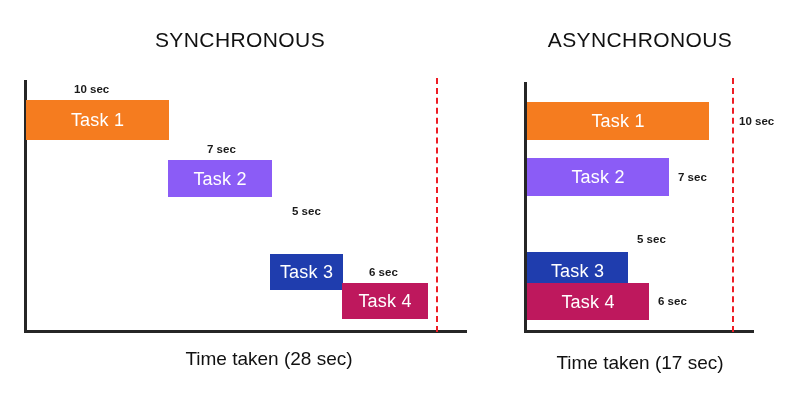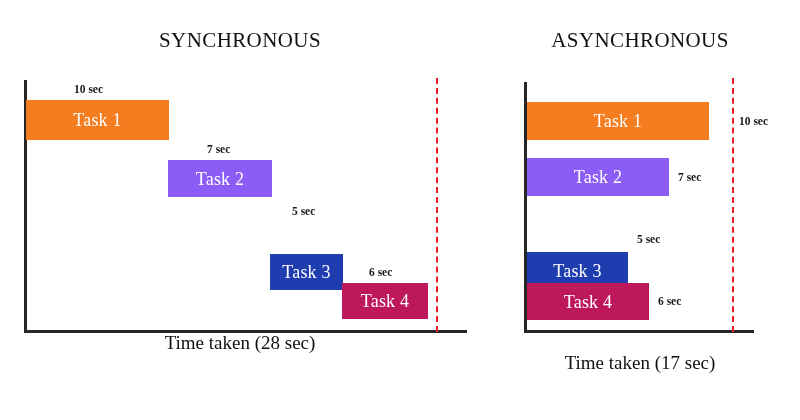--- a/index.html
+++ b/index.html
@@ -12,21 +12,20 @@
     height: 420px;
     position: relative;
     overflow: hidden;
     font-family: "Liberation Sans", sans-serif;
     color: #1a1a1a;
   }
   .panel {
     position: absolute;
     top: 0;
     height: 420px;
-    font-family: Liberation Serif, serif;
   }
   #panel-sync  { left: 0px;   width: 480px; }
   #panel-async { left: 480px; width: 320px; }
 
   .panel-title {
     position: absolute;
     top: 28px;
     width: 100%;
     text-align: center;
     font-size: 21px;
@@ -115,21 +114,21 @@
     <span>Task 3</span>
   </div>
 
   <div class="bar-label" style="left:369px; top:267px;">6 sec</div>
   <div class="bar c-teal" style="left:342px; top:283px; width:86px; height:36px;">
     <span>Task 4</span>
   </div>
 
   <div class="dashed-line" style="left:436px; top:78px; height:254px;"></div>
 
-  <div class="axis-caption" style="left:0px; top:332px; width:480px;">Time taken (28 sec)</div>
+  <div class="axis-caption" style="left:0px; top:348px; width:480px;padding-left:29px;">Time taken (28 sec)</div>
 </div>
 
 <div class="panel" id="panel-async">
 
   <div class="panel-title">ASYNCHRONOUS</div>
 
   <div class="axis-v" style="left:44px; top:82px; height:250px;"></div>
   <div class="axis-h" style="left:44px; top:330px; width:230px;"></div>
 
   <div class="bar c-orange" style="left:47px; top:102px; width:182px; height:38px;">

